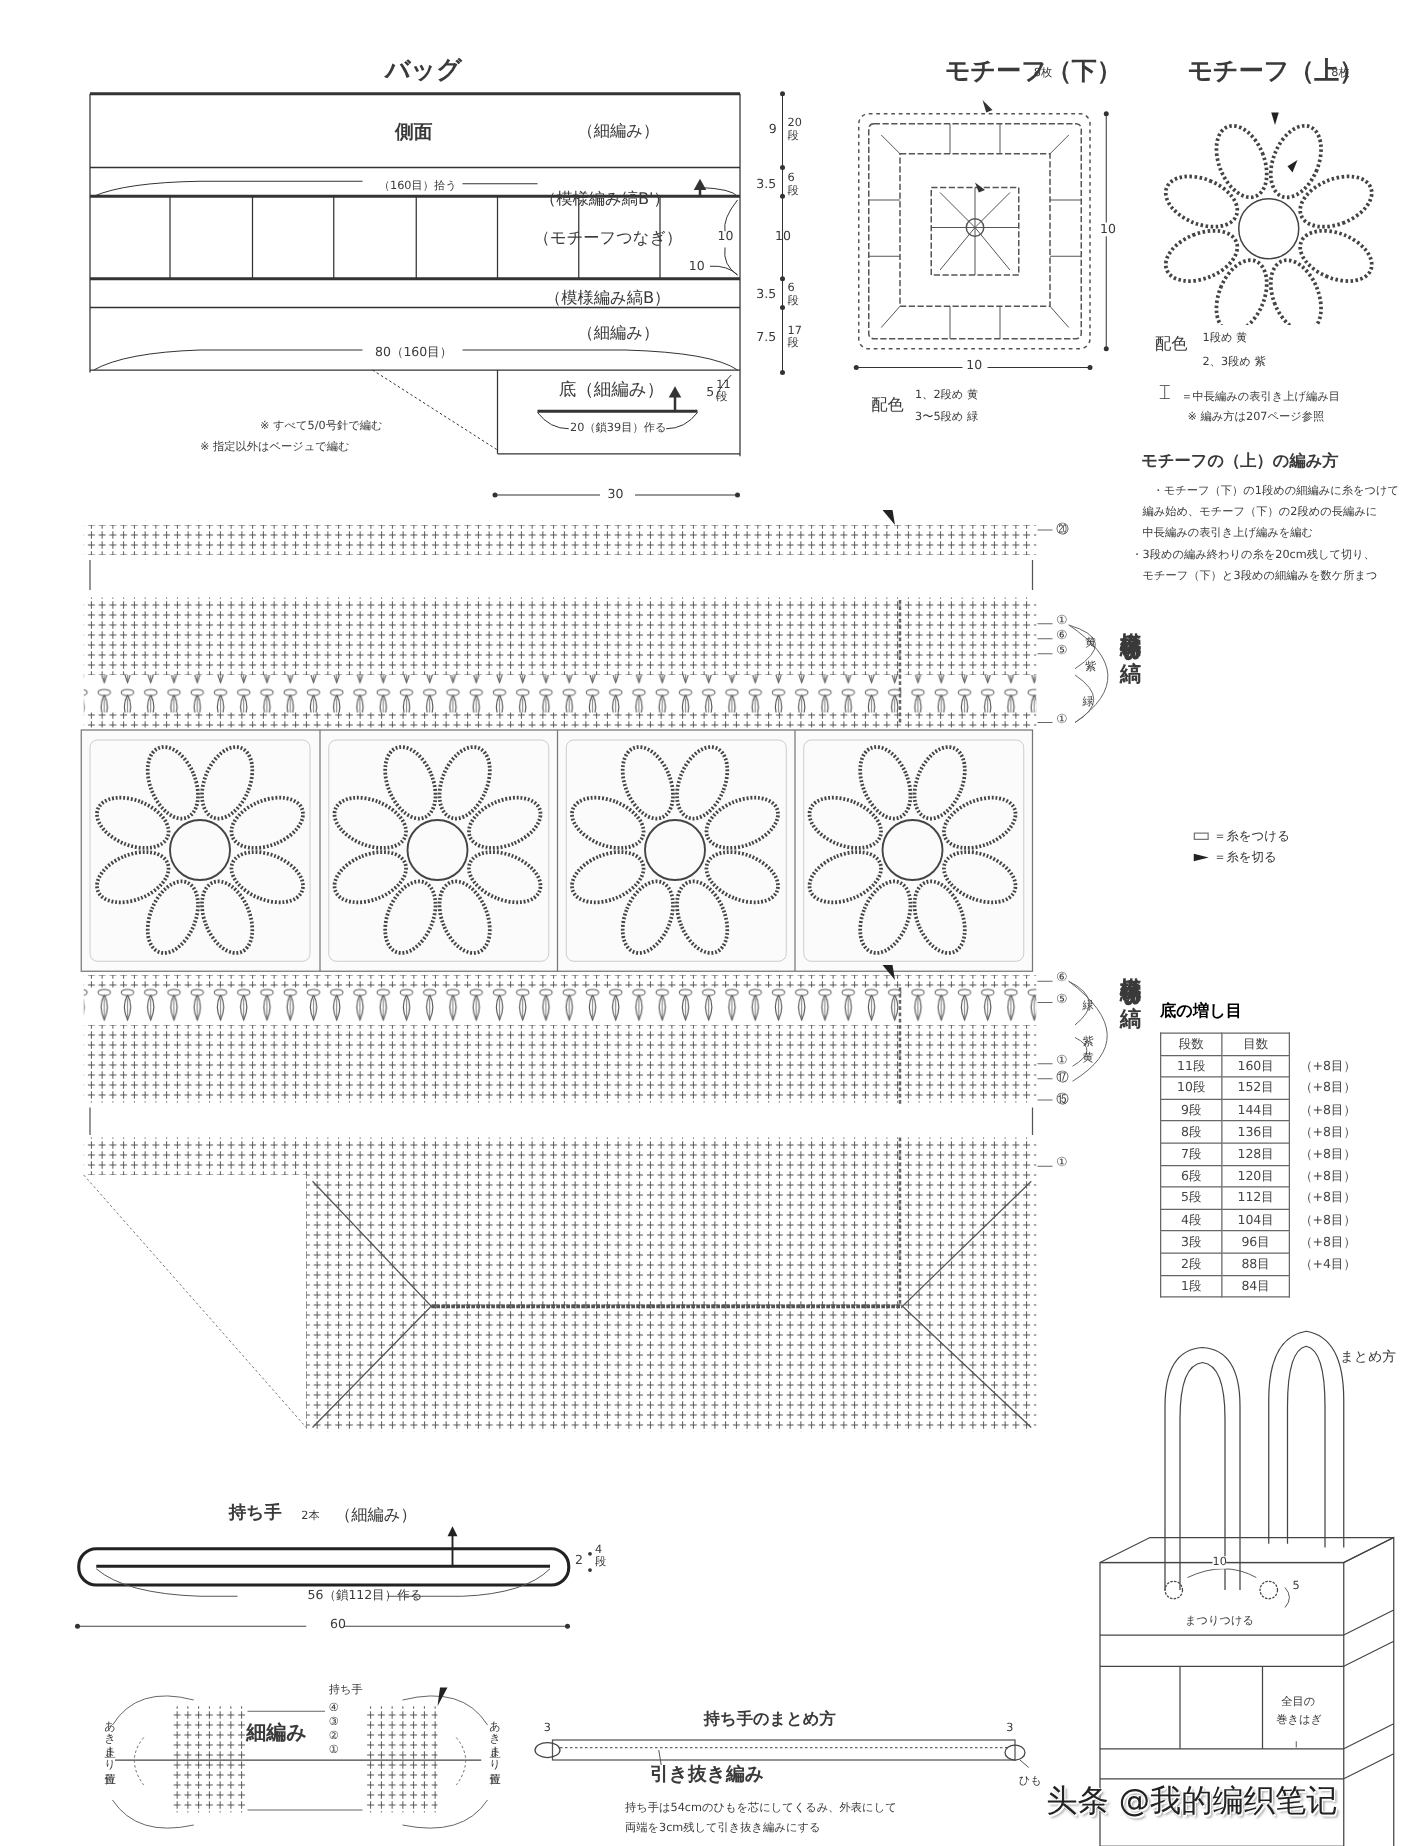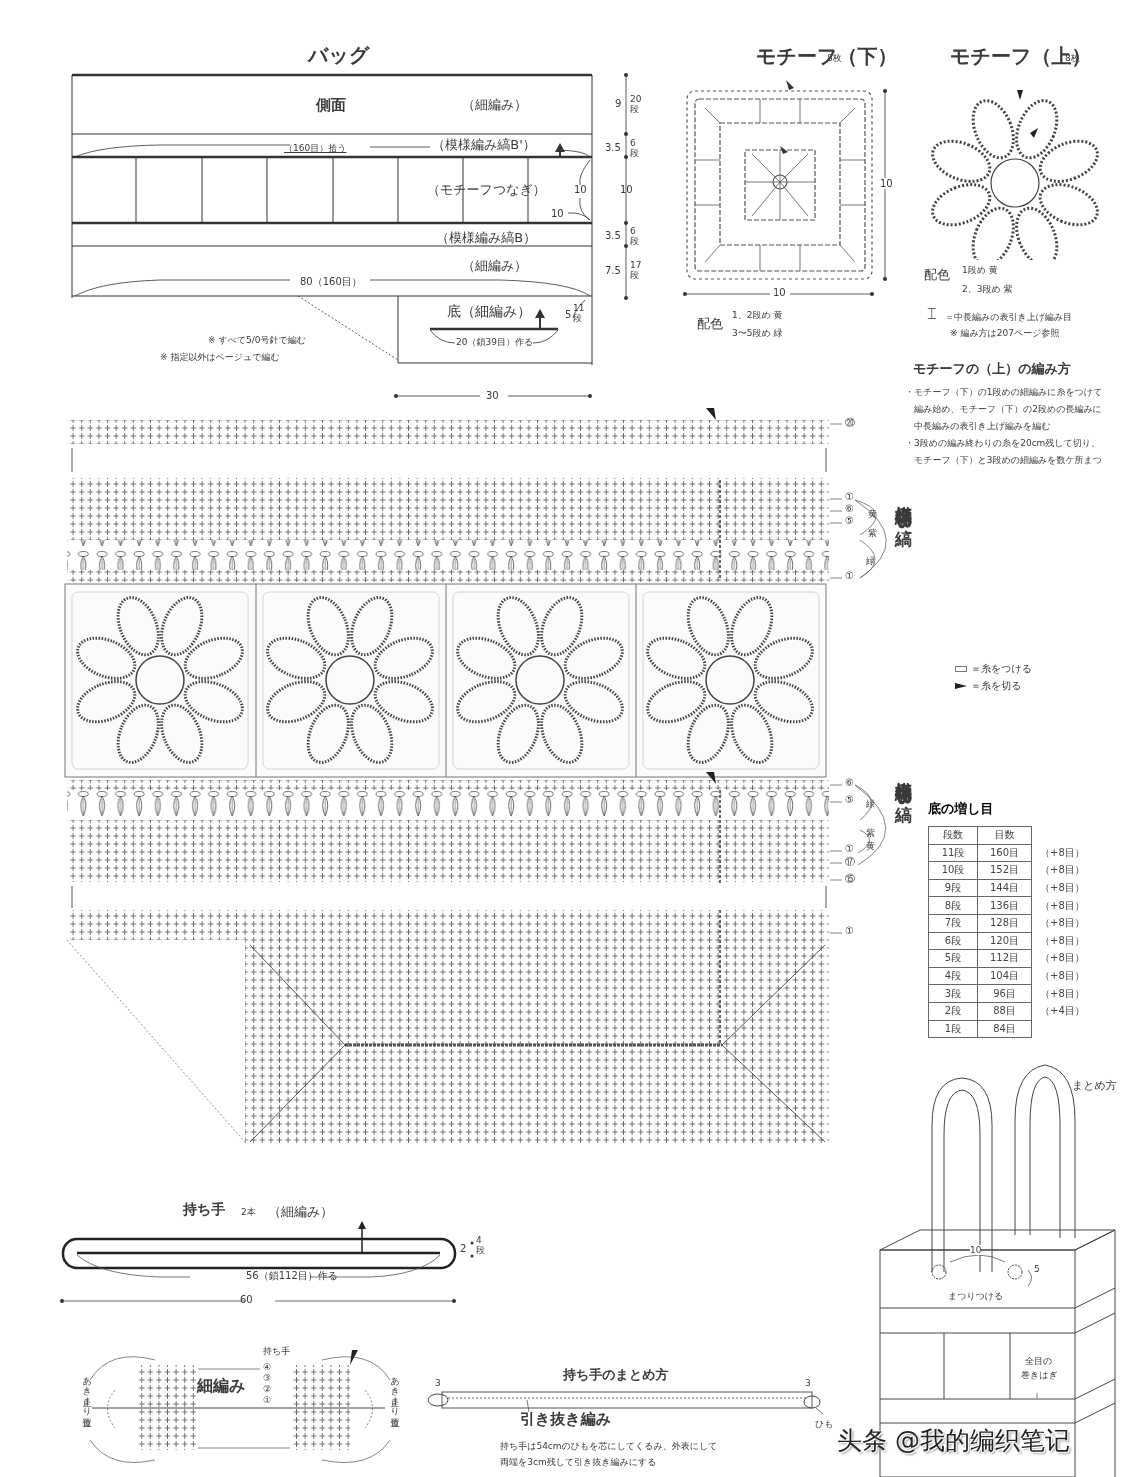--- a/index.html
+++ b/index.html
@@ -69,22 +69,22 @@
         <circle cx="590" cy="396" r="2"></circle>
       <polygon points="560,143 555,152 565,152"></polygon>
         <rect x="559" y="150" width="2" height="7"></rect>
       <polygon points="540,309 535,318 545,318"></polygon>
         <rect x="539" y="316" width="2" height="13"></rect>
     </g>
   </svg>
   <div class="t title" style="left:308px;top:42px;">バッグ</div>
   <div class="t" style="left:316px;top:96px;font-size:15px;font-weight:bold;">側面</div>
   <div class="t md" style="left:462px;top:96px;">（細編み）</div>
-  <div class="t xs" style="left:284px;top:142px;text-decoration:underline;">（160目）拾う</div>
-  <div class="t md" style="left:432px;top:136px;">（模様編み縞B'）</div>
+  <div class="t xs" style="left:303px;top:142px;">（160目）拾う</div>
+  <div class="t md" style="left:432px;top:150px;">（模様編み縞B'）</div>
   <div class="t md" style="left:427px;top:181px;">（モチーフつなぎ）</div>
   <div class="t sm" style="left:574px;top:184px;">10</div>
   <div class="t sm" style="left:551px;top:208px;">10</div>
   <div class="t md" style="left:436px;top:229px;">（模様編み縞B）</div>
   <div class="t md" style="left:462px;top:257px;">（細編み）</div>
   <div class="t sm" style="left:300px;top:275px;">80（160目）</div>
   <div class="t" style="left:447px;top:303px;font-size:14px;">底（細編み）</div>
   <div class="t xs" style="left:456px;top:336px;">20（鎖39目）作る</div>
   <div class="t sm" style="left:565px;top:309px;">5</div>
   <div class="t xs" style="left:573px;top:303px;width:10px;white-space:normal;line-height:10px;">11段</div>
@@ -182,21 +182,21 @@
   <div class="t md" style="left:24px;top:236px;">配色</div>
   <div class="t xs" style="left:62px;top:234px;">1段め 黄</div>
   <div class="t xs" style="left:62px;top:253px;">2、3段め 紫</div>
   <div class="t" style="left:27px;top:274px;font-size:16px;">⌶</div>
   <div class="t xs" style="left:45px;top:281px;">＝中長編みの表引き上げ編み目</div>
   <div class="t xs" style="left:50px;top:297px;">※ 編み方は207ページ参照</div>
 </div>
 
 <div class="abs" style="left:905px;top:360px;width:220px;">
   <div class="t" style="left:8px;top:0;font-size:13px;font-weight:bold;">モチーフの（上）の編み方</div>
-  <div class="t xs" style="left:0;top:26px;">・モチーフ（下）の1段めの細編みに糸をつけて</div>
+  <div class="t xs" style="left:17px;top:26px;">・モチーフ（下）の1段めの細編みに糸をつけて</div>
   <div class="t xs" style="left:0;top:43px;">　編み始め、モチーフ（下）の2段めの長編みに</div>
   <div class="t xs" style="left:0;top:60px;">　中長編みの表引き上げ編みを編む</div>
   <div class="t xs" style="left:0;top:77px;">・3段めの編み終わりの糸を20cm残して切り、</div>
   <div class="t xs" style="left:0;top:94px;">　モチーフ（下）と3段めの細編みを数ケ所まつ</div>
 </div>
 
 <div class="abs" style="left:0;top:400px;width:900px;height:760px;">
   <svg width="900" height="760">
     <defs>
       <pattern id="sc" x="0" y="0" width="8.6" height="8" patternUnits="userSpaceOnUse">
@@ -433,21 +433,21 @@
     <path d="M37 60 Q60 80 120 82 L150 82" fill="none" stroke="#555" stroke-width="0.8"></path>
     <path d="M270 82 L330 82 Q380 80 400 60" fill="none" stroke="#555" stroke-width="0.8"></path>
     <line x1="22" y1="106" x2="205" y2="106" stroke="#444" stroke-width="0.8"></line>
     <line x1="235" y1="106" x2="414" y2="106" stroke="#444" stroke-width="0.8"></line>
     <circle cx="22" cy="106" r="2" fill="#333"></circle>
       <circle cx="414" cy="106" r="2" fill="#333"></circle>
     <circle cx="432" cy="48" r="1.5" fill="#333"></circle>
       <circle cx="432" cy="61" r="1.5" fill="#333"></circle>
   </svg>
   <div class="t sm" style="left:183px;top:74px;margin-left:23px;">56（鎖112目）作る</div>
-  <div class="t sm" style="left:200px;top:99px;">60</div>
+  <div class="t sm" style="left:224px;top:99px;">60</div>
   <div class="t sm" style="left:420px;top:48px;">2</div>
   <div class="t xs" style="left:436px;top:40px;width:10px;white-space:normal;line-height:10px;">4段</div>
 </div>
 
 <div class="abs" style="left:60px;top:1320px;width:360px;height:157px;">
   <div class="t" style="left:137px;top:20px;font-size:16px;font-weight:bold;margin-top:36px;">細編み</div>
   <div class="t xs" style="left:203px;top:25px;">持ち手</div>
   <svg width="360" height="157">
     <rect x="78" y="45" width="58" height="85" fill="url(#sc)"></rect>
     <rect x="232" y="45" width="58" height="85" fill="url(#sc)"></rect>

